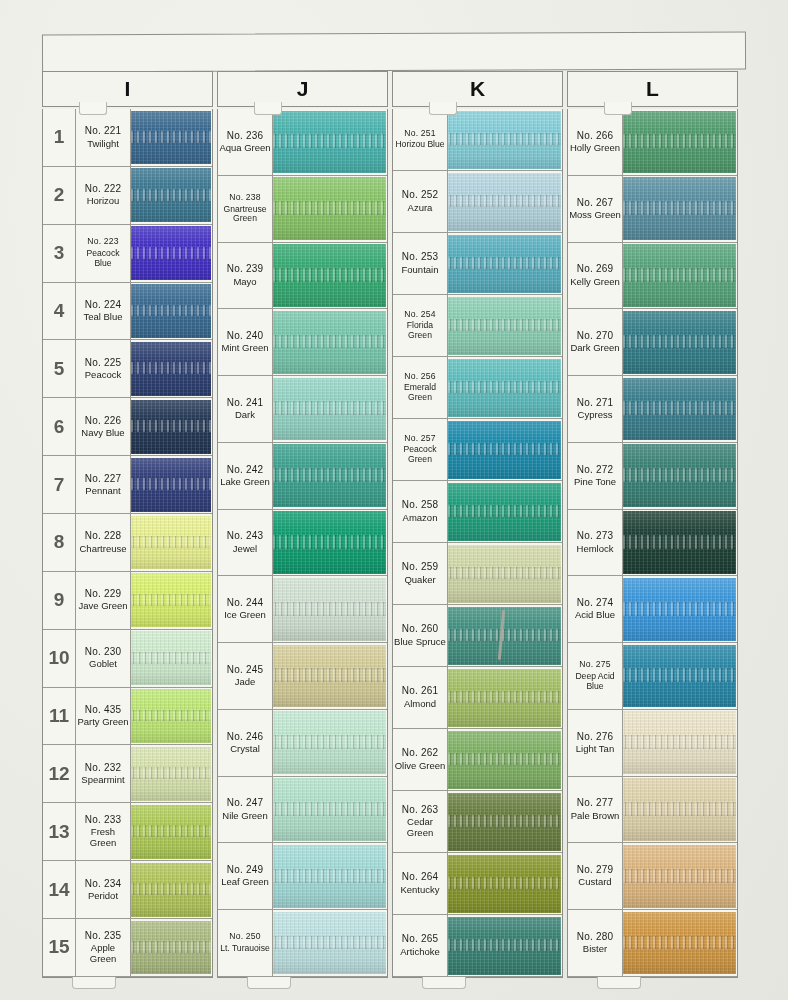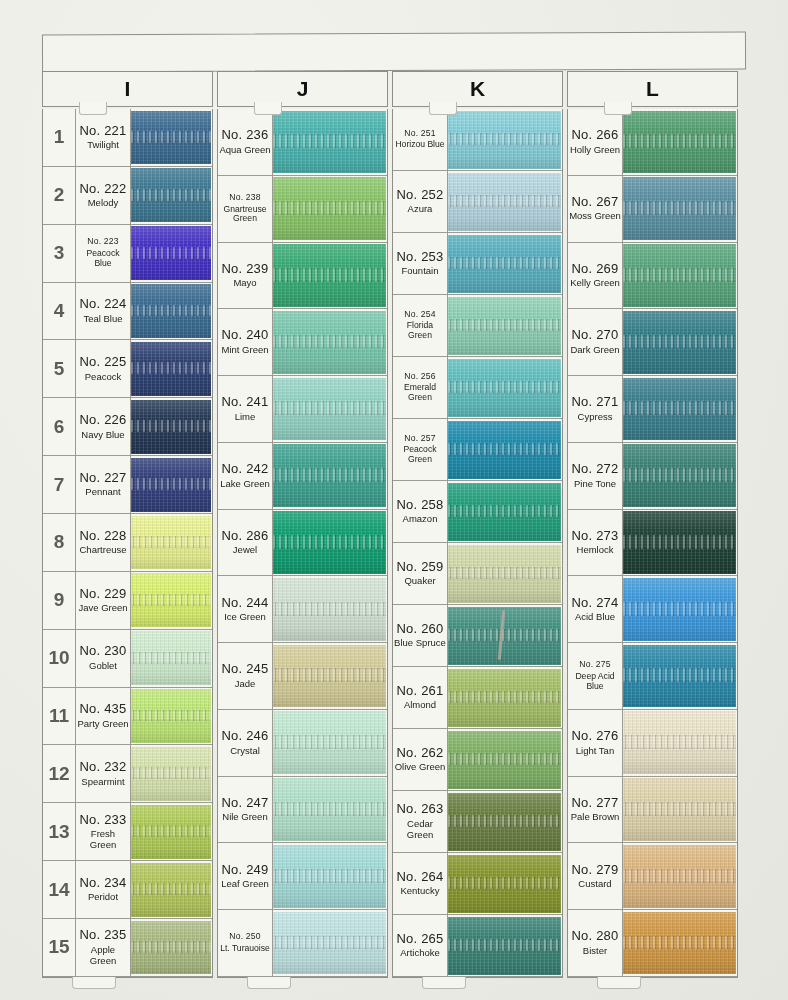--- a/index.html
+++ b/index.html
@@ -88,21 +88,21 @@
     flex:0 0 55px;
     display:flex;flex-direction:column;align-items:center;justify-content:center;
     border-right:1px solid #9b9b94;
     background:#f6f6f1;
     box-sizing:border-box;
     text-align:center;
     line-height:1.12;
     padding:0 1px;
   }
   .label .num{
-    font-size:13px;
+    font-size:10px;
     color:#23231f;
     white-space:nowrap;
     letter-spacing:0.2px;
   }
   .label .nm{
     font-size:9.5px;
     color:#23231f;
     line-height:1.15;
     margin-top:2px;
     word-break:break-word;
@@ -195,21 +195,21 @@
               <div class="swatch" style="background: rgb(61, 109, 148);">
                 <div class="tex"></div>
                 <div class="teeth"></div>
                 <div class="gloss"></div>
               </div>
             </div>
             <div class="row">
               <div class="rownum">2</div>
               <div class="label">
                 <div class="num">No.  222</div>
-                <div class="nm">Melody</div>
+                <div class="nm">Horizou</div>
               </div>
               <div class="swatch" style="background: rgb(63, 124, 150);">
                 <div class="tex"></div>
                 <div class="teeth"></div>
                 <div class="gloss"></div>
               </div>
             </div>
             <div class="row">
               <div class="rownum">3</div>
               <div class="label narrow">
@@ -415,42 +415,42 @@
               </div>
               <div class="swatch" style="background: rgb(124, 203, 177);">
                 <div class="tex"></div>
                 <div class="teeth"></div>
                 <div class="gloss"></div>
               </div>
             </div>
             <div class="row">
               <div class="label">
                 <div class="num">No.  241</div>
-                <div class="nm">Lime</div>
+                <div class="nm">Dark</div>
               </div>
               <div class="swatch" style="background: rgb(151, 216, 200);">
                 <div class="tex"></div>
                 <div class="teeth"></div>
                 <div class="gloss"></div>
               </div>
             </div>
             <div class="row">
               <div class="label">
                 <div class="num">No.  242</div>
                 <div class="nm">Lake Green</div>
               </div>
               <div class="swatch" style="background: rgb(63, 165, 147);">
                 <div class="tex"></div>
                 <div class="teeth"></div>
                 <div class="gloss"></div>
               </div>
             </div>
             <div class="row">
               <div class="label">
-                <div class="num">No.  286</div>
+                <div class="num">No.  243</div>
                 <div class="nm">Jewel</div>
               </div>
               <div class="swatch" style="background: rgb(17, 161, 115);">
                 <div class="tex"></div>
                 <div class="teeth"></div>
                 <div class="gloss"></div>
               </div>
             </div>
             <div class="row">
               <div class="label">

